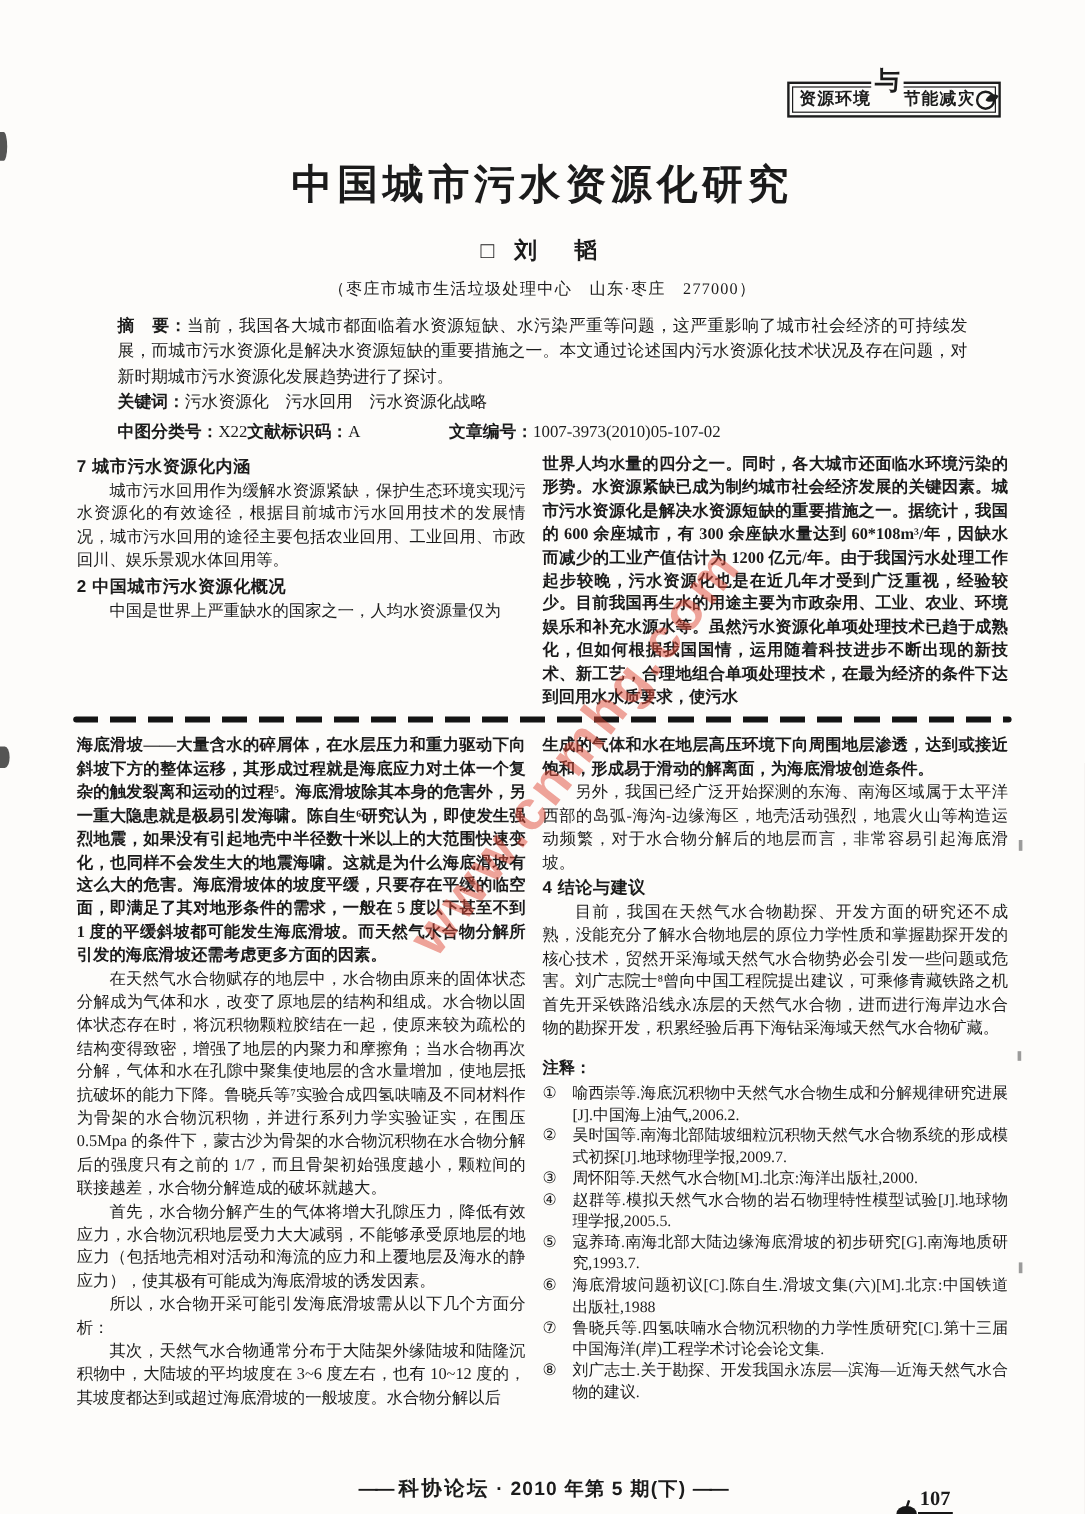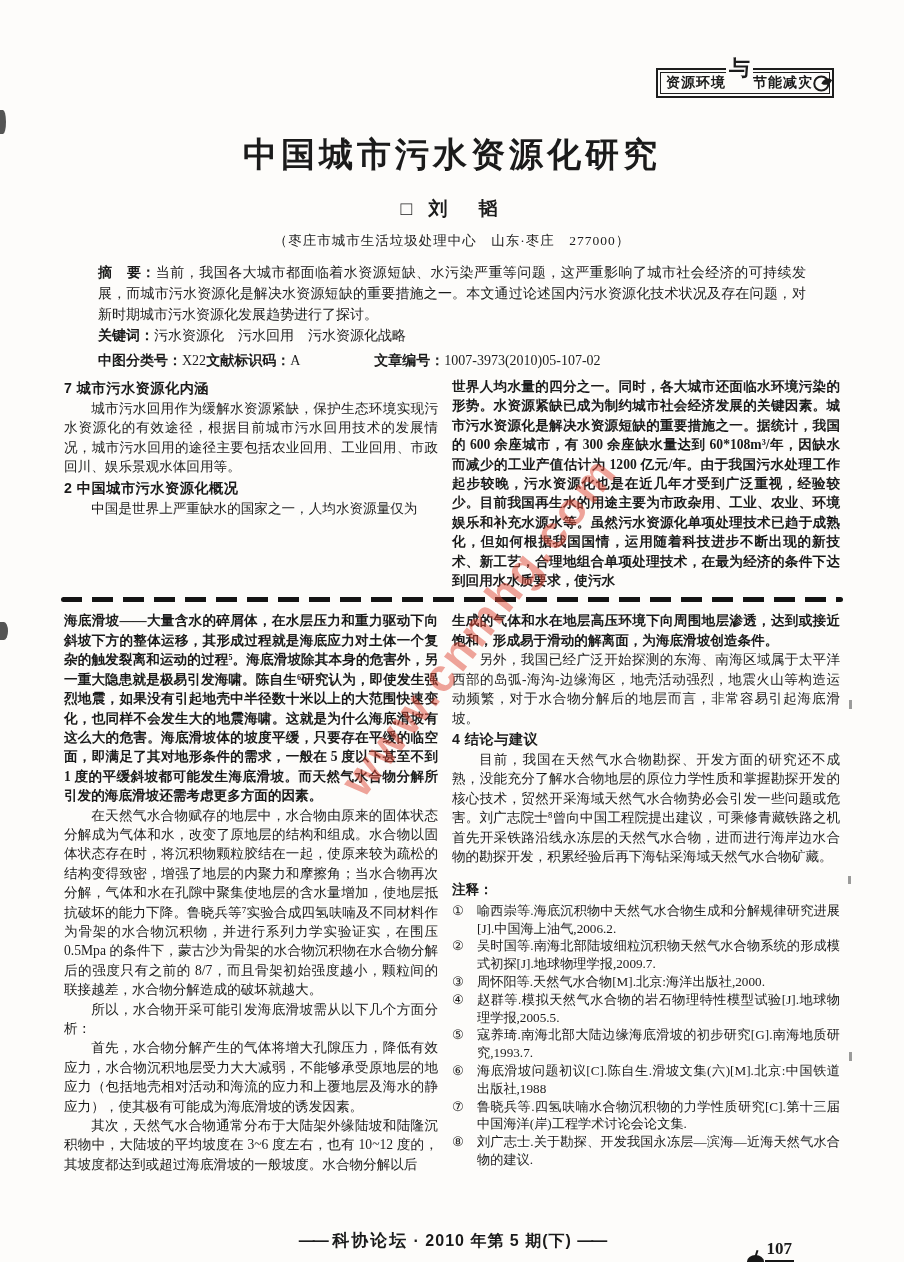--- a/index.html
+++ b/index.html
@@ -153,23 +153,23 @@
     <div class="col-r">
       <p class="noindent">世界人均水量的四分之一。同时，各大城市还面临水环境污染的形势。水资源紧缺已成为制约城市社会经济发展的关键因素。城市污水资源化是解决水资源短缺的重要措施之一。据统计，我国的 600 余座城市，有 300 余座缺水量达到 60*108m³/年，因缺水而减少的工业产值估计为 1200 亿元/年。由于我国污水处理工作起步较晚，污水资源化也是在近几年才受到广泛重视，经验较少。目前我国再生水的用途主要为市政杂用、工业、农业、环境娱乐和补充水源水等。虽然污水资源化单项处理技术已趋于成熟化，但如何根据我国国情，运用随着科技进步不断出现的新技术、新工艺，合理地组合单项处理技术，在最为经济的条件下达到回用水水质要求，使污水</p>
     </div>
   </div>
 
   <div class="divider"></div>
 
   <div class="cols">
     <div class="col-l">
       <p class="noindent">海底滑坡——大量含水的碎屑体，在水层压力和重力驱动下向斜坡下方的整体运移，其形成过程就是海底应力对土体一个复杂的触发裂离和运动的过程⁵。海底滑坡除其本身的危害外，另一重大隐患就是极易引发海啸。陈自生⁶研究认为，即使发生强烈地震，如果没有引起地壳中半径数十米以上的大范围快速变化，也同样不会发生大的地震海啸。这就是为什么海底滑坡有这么大的危害。海底滑坡体的坡度平缓，只要存在平缓的临空面，即满足了其对地形条件的需求，一般在 5 度以下甚至不到 1 度的平缓斜坡都可能发生海底滑坡。而天然气水合物分解所引发的海底滑坡还需考虑更多方面的因素。</p>
-      <p>在天然气水合物赋存的地层中，水合物由原来的固体状态分解成为气体和水，改变了原地层的结构和组成。水合物以固体状态存在时，将沉积物颗粒胶结在一起，使原来较为疏松的结构变得致密，增强了地层的内聚力和摩擦角；当水合物再次分解，气体和水在孔隙中聚集使地层的含水量增加，使地层抵抗破坏的能力下降。鲁晓兵等⁷实验合成四氢呋喃及不同材料作为骨架的水合物沉积物，并进行系列力学实验证实，在围压 0.5Mpa 的条件下，蒙古沙为骨架的水合物沉积物在水合物分解后的强度只有之前的 8/7，而且骨架初始强度越小，颗粒间的联接越差，水合物分解造成的破坏就越大。</p>
+      <p>在天然气水合物赋存的地层中，水合物由原来的固体状态分解成为气体和水，改变了原地层的结构和组成。水合物以固体状态存在时，将沉积物颗粒胶结在一起，使原来较为疏松的结构变得致密，增强了地层的内聚力和摩擦角；当水合物再次分解，气体和水在孔隙中聚集使地层的含水量增加，使地层抵抗破坏的能力下降。鲁晓兵等⁷实验合成四氢呋喃及不同材料作为骨架的水合物沉积物，并进行系列力学实验证实，在围压 0.5Mpa 的条件下，蒙古沙为骨架的水合物沉积物在水合物分解后的强度只有之前的 1/7，而且骨架初始强度越小，颗粒间的联接越差，水合物分解造成的破坏就越大。</p>
+      <p>首先，水合物分解产生的气体将增大孔隙压力，降低有效应力，水合物沉积地层受力大大减弱，不能够承受原地层的地应力（包括地壳相对活动和海流的应力和上覆地层及海水的静应力），使其极有可能成为海底滑坡的诱发因素。</p>
       <p>所以，水合物开采可能引发海底滑坡需从以下几个方面分析：</p>
-      <p>首先，水合物分解产生的气体将增大孔隙压力，降低有效应力，水合物沉积地层受力大大减弱，不能够承受原地层的地应力（包括地壳相对活动和海流的应力和上覆地层及海水的静应力），使其极有可能成为海底滑坡的诱发因素。</p>
       <p>其次，天然气水合物通常分布于大陆架外缘陆坡和陆隆沉积物中，大陆坡的平均坡度在 3~6 度左右，也有 10~12 度的，其坡度都达到或超过海底滑坡的一般坡度。水合物分解以后</p>
     </div>
     <div class="col-r">
       <p class="noindent">生成的气体和水在地层高压环境下向周围地层渗透，达到或接近饱和，形成易于滑动的解离面，为海底滑坡创造条件。</p>
       <p>另外，我国已经广泛开始探测的东海、南海区域属于太平洋西部的岛弧-海沟-边缘海区，地壳活动强烈，地震火山等构造运动频繁，对于水合物分解后的地层而言，非常容易引起海底滑坡。</p>
       <h2 class="sec-h">4 结论与建议</h2>
       <p>目前，我国在天然气水合物勘探、开发方面的研究还不成熟，没能充分了解水合物地层的原位力学性质和掌握勘探开发的核心技术，贸然开采海域天然气水合物势必会引发一些问题或危害。刘广志院士⁸曾向中国工程院提出建议，可乘修青藏铁路之机首先开采铁路沿线永冻层的天然气水合物，进而进行海岸边水合物的勘探开发，积累经验后再下海钻采海域天然气水合物矿藏。</p>
       <p class="notes-label">注释：</p>
       <ul class="notes">
         <li><span class="note-num">①</span><span>喻西崇等.海底沉积物中天然气水合物生成和分解规律研究进展[J].中国海上油气,2006.2.</span></li>

